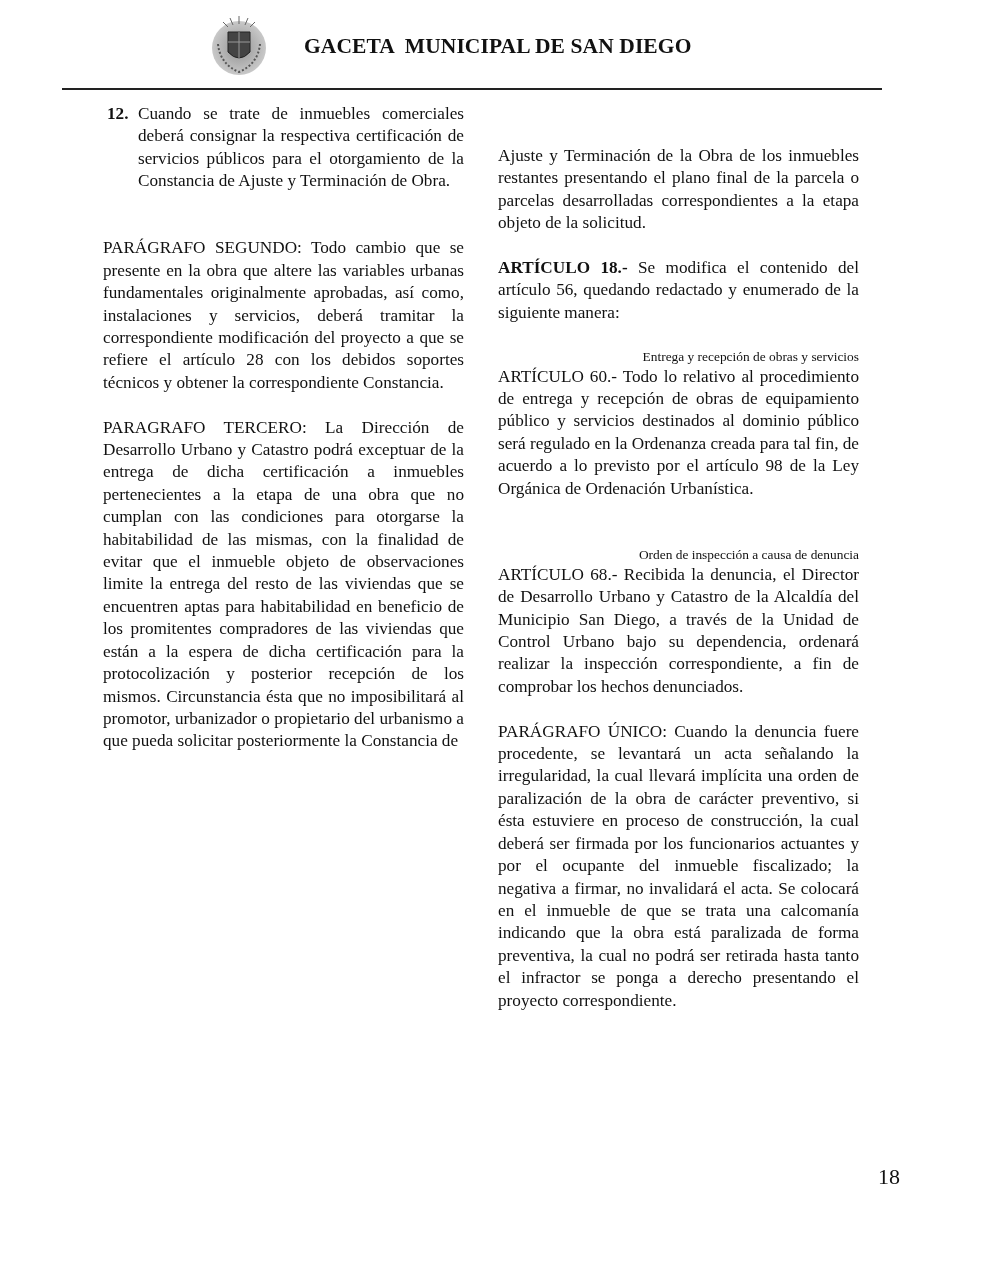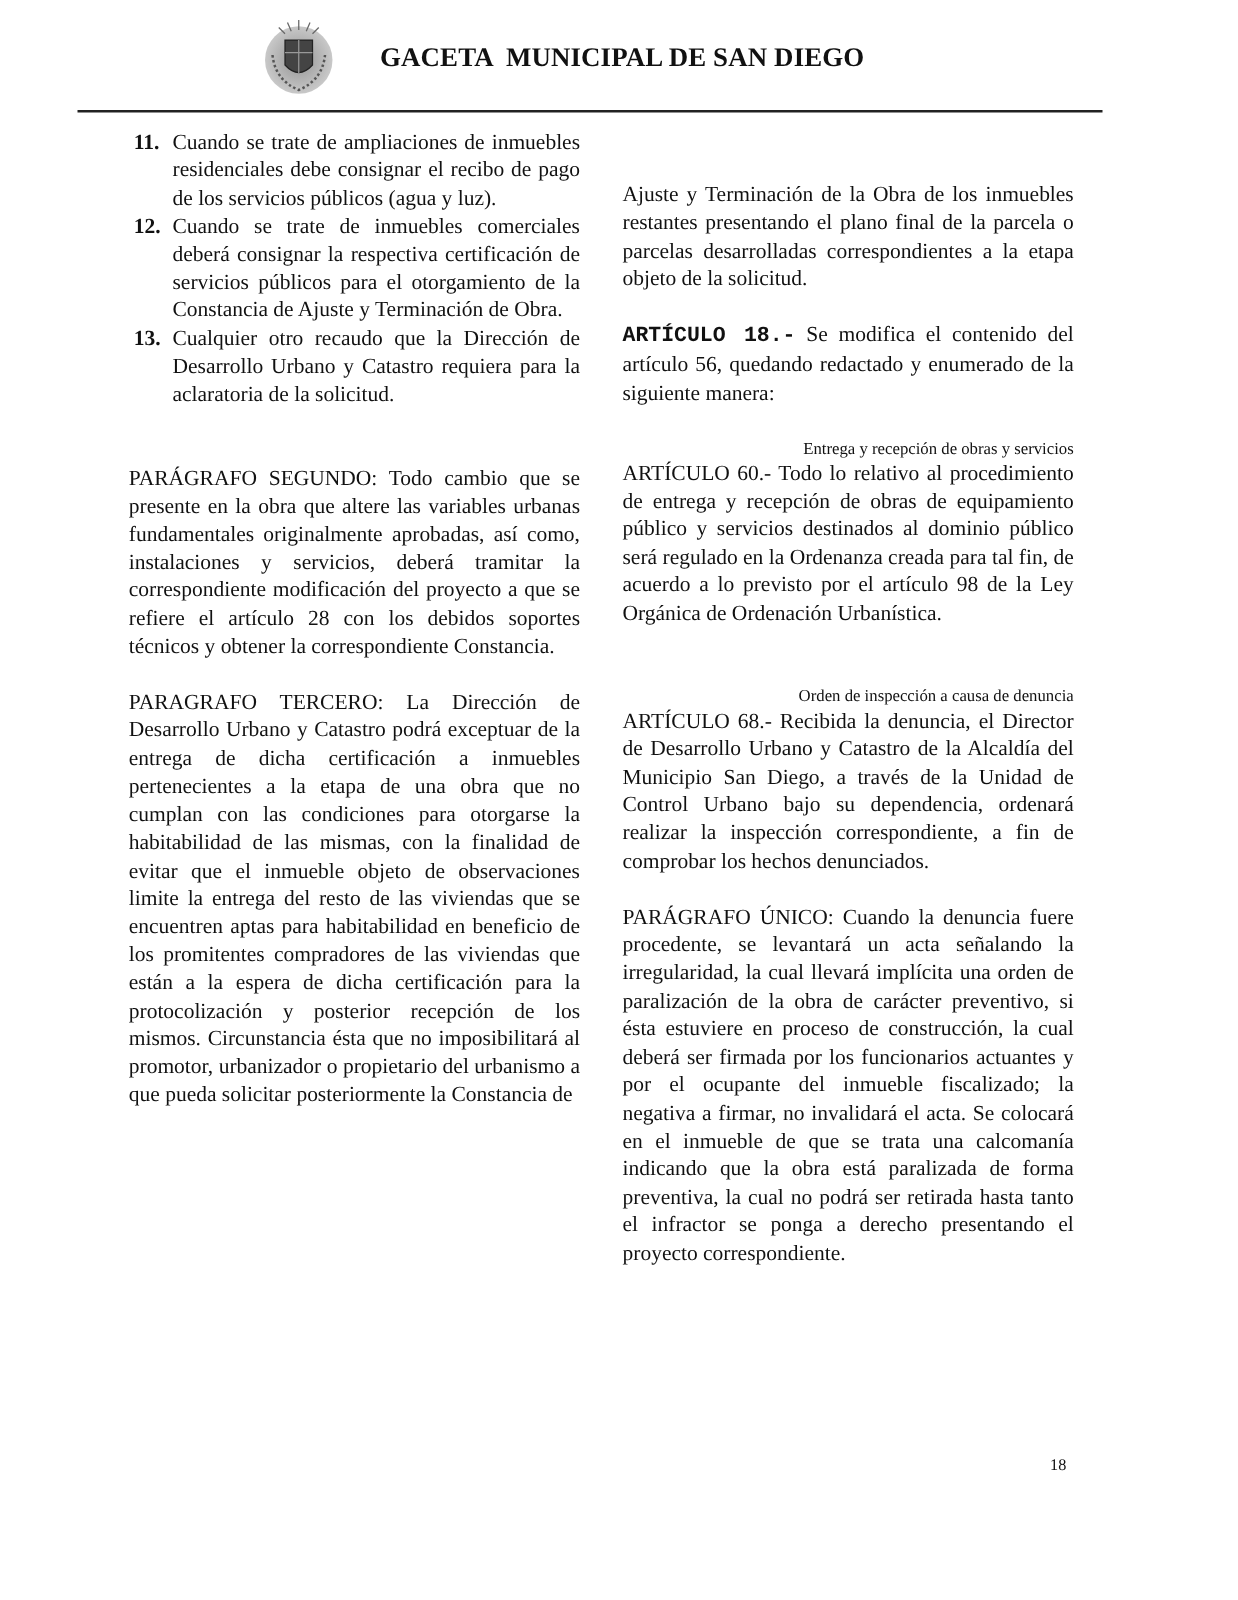--- a/index.html
+++ b/index.html
@@ -25,26 +25,26 @@
     .col {
       position: absolute; top: 103px; font-size: 17.2px; line-height: 22.4px;
       text-align: justify;
     }
     .col-left { left: 103px; width: 361px; }
     .col-right { left: 498px; width: 361px; margin-top: 42px; }
     p { margin: 0; }
     .gap { height: 22.4px; }
     .item { position: relative; padding-left: 35px; }
     .item .num { position: absolute; left: 4px; top: 0; font-weight: bold; }
-    .bold { font-weight: bold; font-family: Liberation Mono, monospace; }
+    .bold { font-weight: bold; }
     .caption {
       text-align: right; font-size: 13.4px; line-height: 18px; margin-top: 1px;
     }
     .pagenum {
-      position: absolute; left: 840px; top: 1164px; font-size: 13px;
+      position: absolute; left: 878px; top: 1164px; font-size: 22px;
     }
   </style>
 </head>
 <body>
 
 <div class="header">
   <div class="logo">
     <svg width="58" height="64" viewBox="0 0 58 64">
       <defs>
         <radialGradient id="g" cx="50%" cy="50%" r="50%">
@@ -65,30 +65,22 @@
       <line x1="18" y1="28" x2="40" y2="28" stroke="#999" stroke-width="1"></line>
       <path d="M8 30 Q10 50 29 58 Q48 50 50 30" fill="none" stroke="#555" stroke-width="2" stroke-dasharray="2 2"></path>
     </svg>
   </div>
   <div class="title">GACETA  MUNICIPAL DE SAN DIEGO</div>
   <div class="rule"></div>
 </div>
 
 <div class="col col-left">
   <div class="item">
-    <span class="num">11.</span>
-    <p>Cuando se trate de ampliaciones de inmuebles residenciales debe consignar el recibo de pago de los servicios públicos (agua y luz).</p>
-  </div>
-  <div class="item">
     <span class="num">12.</span>
     <p>Cuando se trate de inmuebles comerciales deberá consignar la respectiva certificación de servicios públicos para el otorgamiento de la Constancia de Ajuste y Terminación de Obra.</p>
-  </div>
-  <div class="item">
-    <span class="num">13.</span>
-    <p>Cualquier otro recaudo que la Dirección de Desarrollo Urbano y Catastro requiera para la aclaratoria de la solicitud.</p>
   </div>
   <div class="gap"></div>
   <div class="gap"></div>
   <p>PARÁGRAFO SEGUNDO: Todo cambio que se presente en la obra que altere las variables urbanas fundamentales originalmente aprobadas, así como, instalaciones y servicios, deberá tramitar la correspondiente modificación del proyecto  a que se refiere el artículo 28 con los debidos soportes técnicos y obtener la correspondiente Constancia.</p>
   <div class="gap"></div>
   <p>PARAGRAFO TERCERO: La Dirección de Desarrollo Urbano y Catastro podrá exceptuar de la entrega de dicha certificación a inmuebles pertenecientes a la etapa de una obra que no cumplan con las condiciones para otorgarse la habitabilidad de las mismas, con la finalidad de evitar que el inmueble objeto de observaciones limite la entrega del resto de las viviendas que se encuentren aptas para habitabilidad en beneficio de los promitentes compradores de las viviendas que están a la espera de dicha certificación para la protocolización y posterior recepción de los mismos. Circunstancia ésta que no imposibilitará al promotor, urbanizador o propietario del urbanismo a que pueda solicitar posteriormente la Constancia de</p>
 </div>
 
 <div class="col col-right">
   <p>Ajuste y Terminación de la Obra de los inmuebles restantes presentando el plano final de la parcela o parcelas desarrolladas correspondientes a la etapa objeto de la solicitud.</p>

